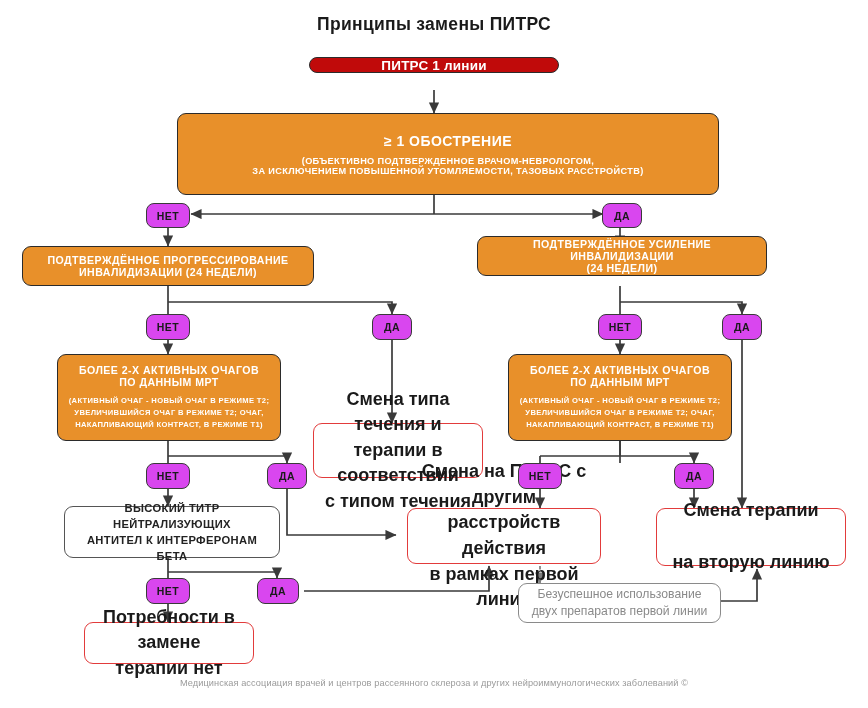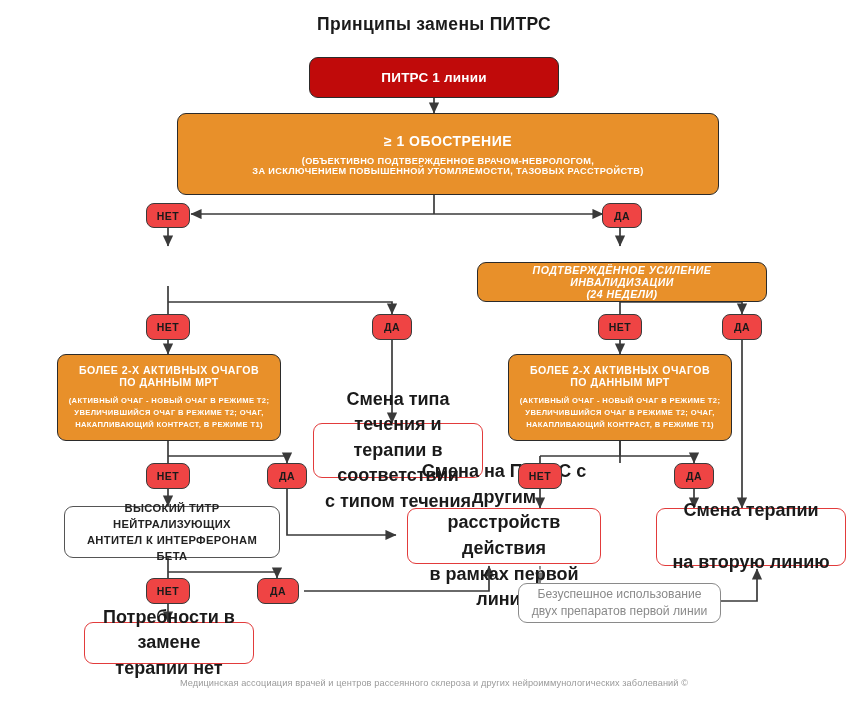--- a/index.html
+++ b/index.html
@@ -92,21 +92,21 @@
   .n-gray {
     background: #ffffff;
     color: #8a8a8a;
     border: 1.6px solid #8a8a8a;
     font-size: 12.2px;
     line-height: 1.42;
   }
   .pill {
     position: absolute;
     box-sizing: border-box;
-    background: #ef4444;
+    background: #d946ef;
     border: 1.6px solid #3a3a3a;
     border-radius: 8px;
     display: flex;
     align-items: center;
     justify-content: center;
     font-size: 10.5px;
     font-weight: bold;
     color: #1a1a1a;
     letter-spacing: 0.5px;
     text-transform: uppercase;
@@ -198,40 +198,44 @@
       <path d="M304,591 L489,591 L489,566" marker-end="url(#ah)"></path>
 
       <path d="M721,601 L757,601 L757,569" marker-end="url(#ah)"></path>
     </g>
     <g stroke="#7d7d7d" stroke-width="1.7" fill="none" stroke-dasharray="3.5,3.5">
 
       <path d="M540,566 L540,583" marker-end="url(#ahg)"></path>
     </g>
   </svg>
 
-  <div class="node n-red" style="left:309px; top:57px; width:250px; height:41px;">
+  <div class="node n-red" style="left:309px; top:57px; width:250px; height:16px;">
     <span>ПИТРС 1 линии</span>
   </div>
 
   <div class="node n-orange" style="left:177px; top:113px; width:542px; height:82px; padding:10px 12px;">
     <span class="hd" style="font-size:14px;">≥ 1 обострение</span>
     <div class="sp6"></div>
     <span class="sub" style="font-size:9.2px;">(объективно подтвержденное врачом-неврологом,</span>
     <span class="sub" style="font-size:9.2px;">за исключением повышенной утомляемости, тазовых расстройств)</span>
   </div>
 
   <div class="pill" style="left:146px; top:203px; width:44px; height:25px;">
     <span>Нет</span>
   </div>
   <div class="pill" style="left:602px; top:203px; width:40px; height:25px;">
     <span>Да</span>
   </div>
 
-
-  <div class="node n-orange" style="left:477px; top:262px; width:290px; height:40px; padding:5px 10px;font-style:italic;">
+  <div class="node n-orange" style="left:22px; top:246px; width:292px; height:40px; padding:5px 10px;">
+    <span class="hd ln2">Подтверждённое прогрессирование</span>
+    <span class="hd ln2">инвалидизации (24 недели)</span>
+  </div>
+
+  <div class="node n-orange" style="left:477px; top:236px; width:290px; height:40px; padding:5px 10px;">
     <span class="hd ln2">Подтверждённое усиление инвалидизации</span>
     <span class="hd ln2">(24 недели)</span>
   </div>
 
   <div class="pill" style="left:146px; top:314px; width:44px; height:26px;">
     <span>Нет</span>
   </div>
   <div class="pill" style="left:372px; top:314px; width:40px; height:26px;">
     <span>Да</span>
   </div>

